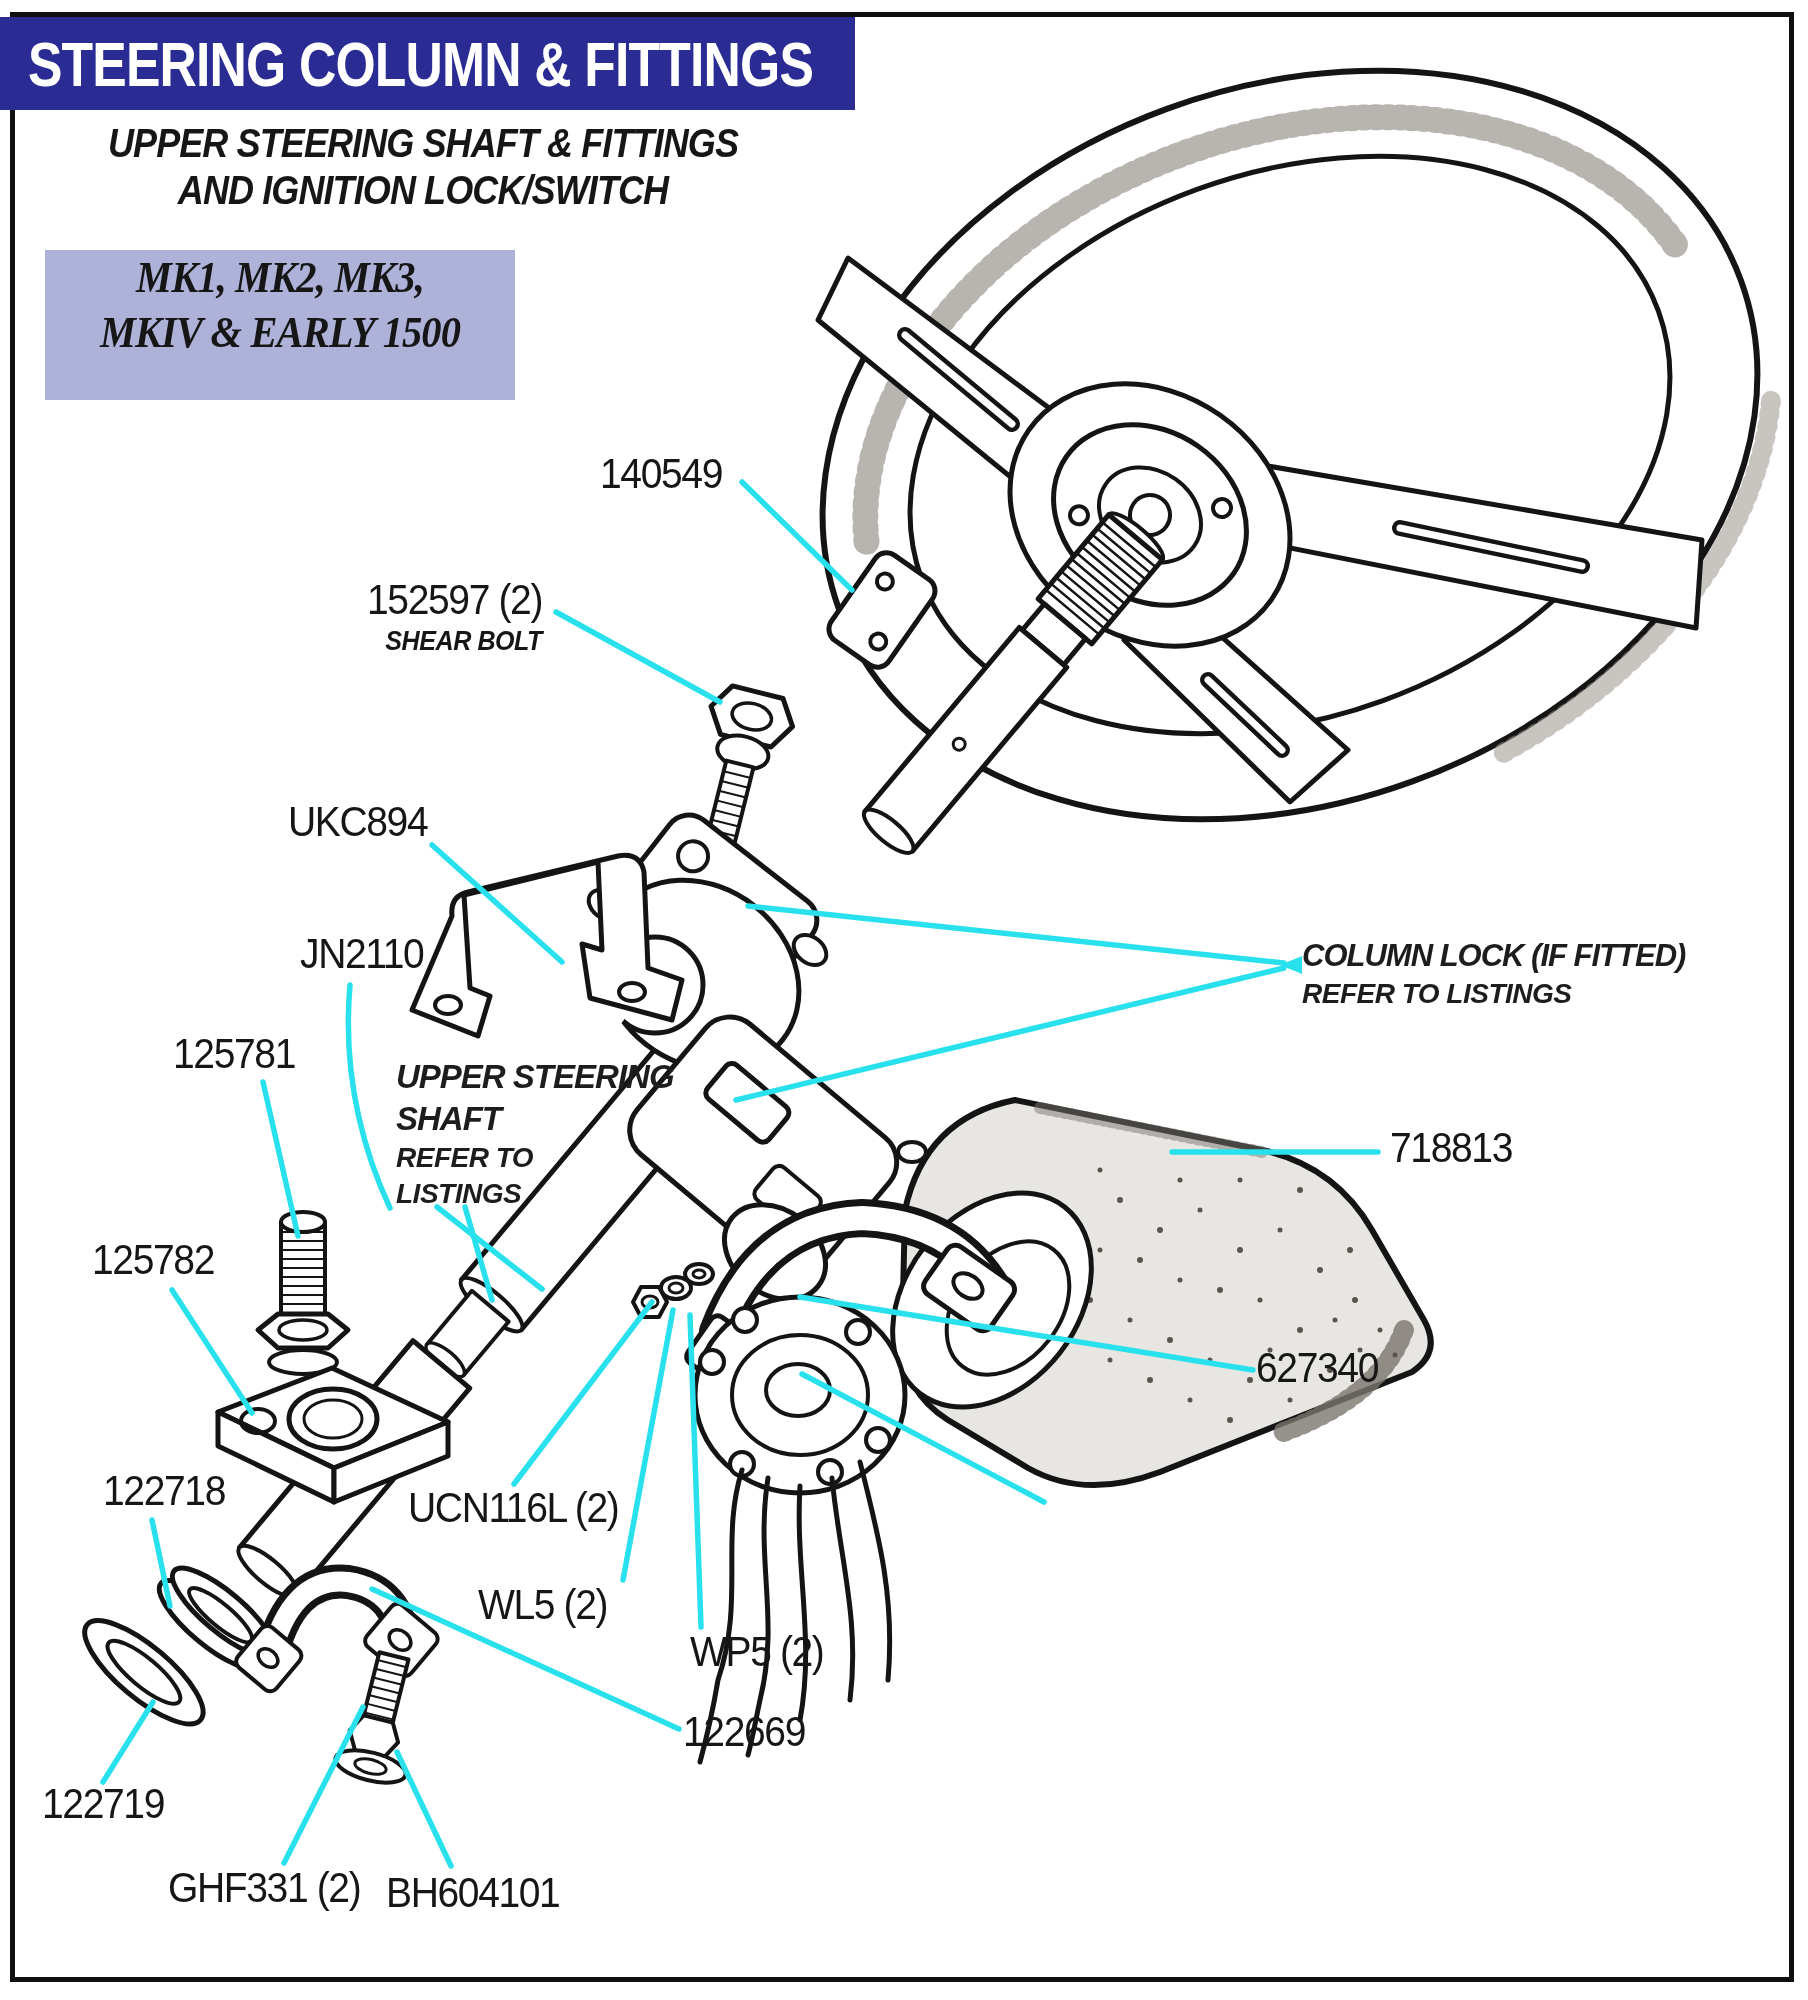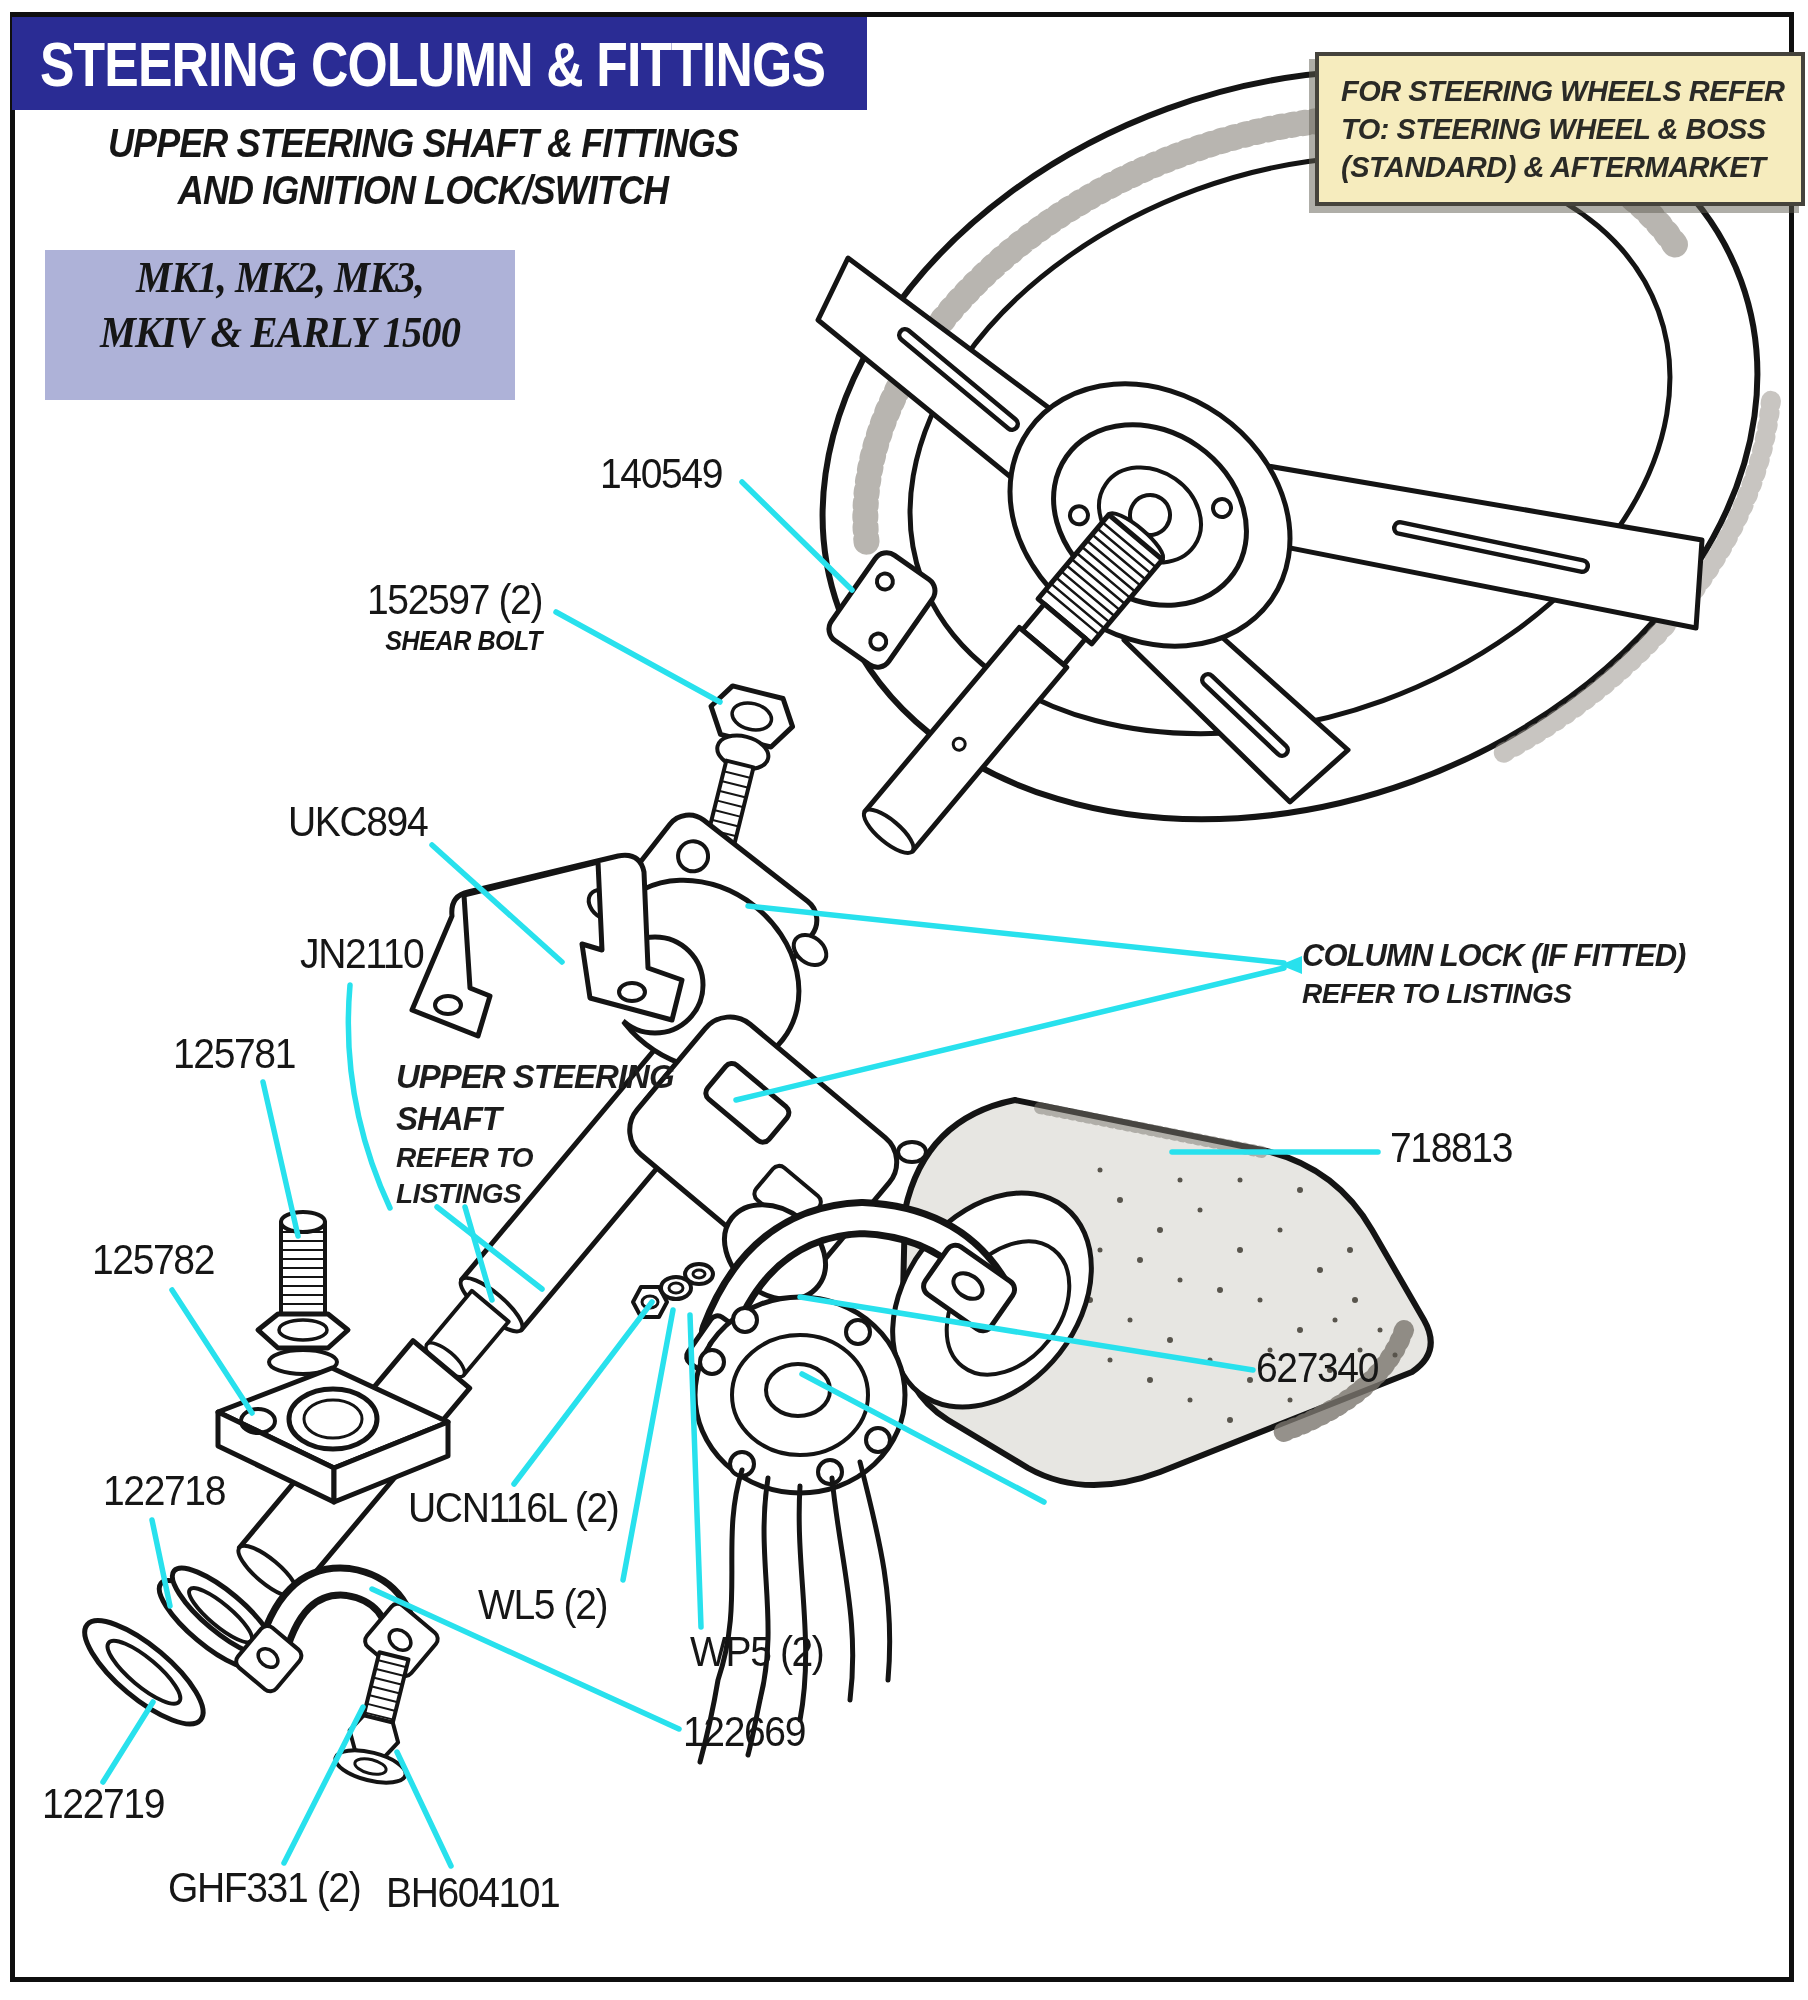--- a/index.html
+++ b/index.html
@@ -1,21 +1,21 @@
 <!DOCTYPE html>
 <html><head>
 <meta charset="utf-8">
 <style>
   html,body{margin:0;padding:0;background:#fff;}
   .page{position:relative;width:1808px;height:2000px;background:#fff;overflow:hidden;
         font-family:"Liberation Sans",sans-serif;color:#161616;}
   .frame{position:absolute;left:10px;top:12px;right:14px;bottom:18px;border:5px solid #0f0f0f;pointer-events:none;}
   .art{position:absolute;left:0;top:0;width:1808px;height:2000px;}
 
-  .titlebar{position:absolute;left:12px;top:17px;width:855px;height:93px;background:#2A2C94;display:flex;align-items:center;}
+  .titlebar{position:absolute;left:0;top:17px;width:855px;height:93px;background:#2A2C94;display:flex;align-items:center;}
   .titlebar span{font-size:63px;font-weight:700;color:#fff;letter-spacing:-1px;white-space:nowrap;
                  transform:scaleX(.82);transform-origin:left center;padding-left:34px;}
   .subtitle{position:absolute;left:18px;top:120px;width:810px;text-align:center;font-weight:700;font-style:italic;
             font-size:40px;letter-spacing:-1px;line-height:1.17;transform:scaleX(.9);transform-origin:center top;}
   .modelbox{position:absolute;left:45px;top:250px;width:470px;height:150px;background:#AEB2D8;
             display:flex;flex-direction:column;justify-content:flex-start;text-align:center;
             font-weight:700;font-style:italic;font-size:45px;letter-spacing:-1px;line-height:1.22;font-family:Liberation Serif, serif;}
   .modelbox span{transform:scaleX(.9);}
   .notebox{position:absolute;left:1315px;top:52px;width:460px;height:146px;background:#F6ECBE;
            border:4px solid #45433c;box-shadow:-6px 7px 0 rgba(96,93,82,.5);
@@ -329,25 +329,20 @@
     <span>STEERING COLUMN &amp; FITTINGS</span>
   </div>
   <div class="subtitle">
     <span>UPPER STEERING SHAFT &amp; FITTINGS</span><br>
     <span>AND IGNITION LOCK/SWITCH</span>
   </div>
   <div class="modelbox">
     <span>MK1, MK2, MK3,</span>
     <span>MKIV &amp; EARLY 1500</span>
   </div>
-  <div class="notebox">
-    <span>FOR STEERING WHEELS REFER</span>
-    <span>TO: STEERING WHEEL &amp; BOSS</span>
-    <span>(STANDARD) &amp; AFTERMARKET</span>
-  </div>
 
   <div class="plabel" style="left:600px;top:450px;">140549</div>
   <div class="plabel rightal" style="left:356px;top:576px;width:200px;">
     <span>152597 (2)</span>
     <span class="sub">SHEAR BOLT</span>
   </div>
   <div class="plabel" style="left:288px;top:798px;">UKC894</div>
   <div class="plabel" style="left:300px;top:930px;">JN2110</div>
   <div class="plabel" style="left:173px;top:1030px;">125781</div>
   <div class="plabel" style="left:92px;top:1236px;">125782</div>

